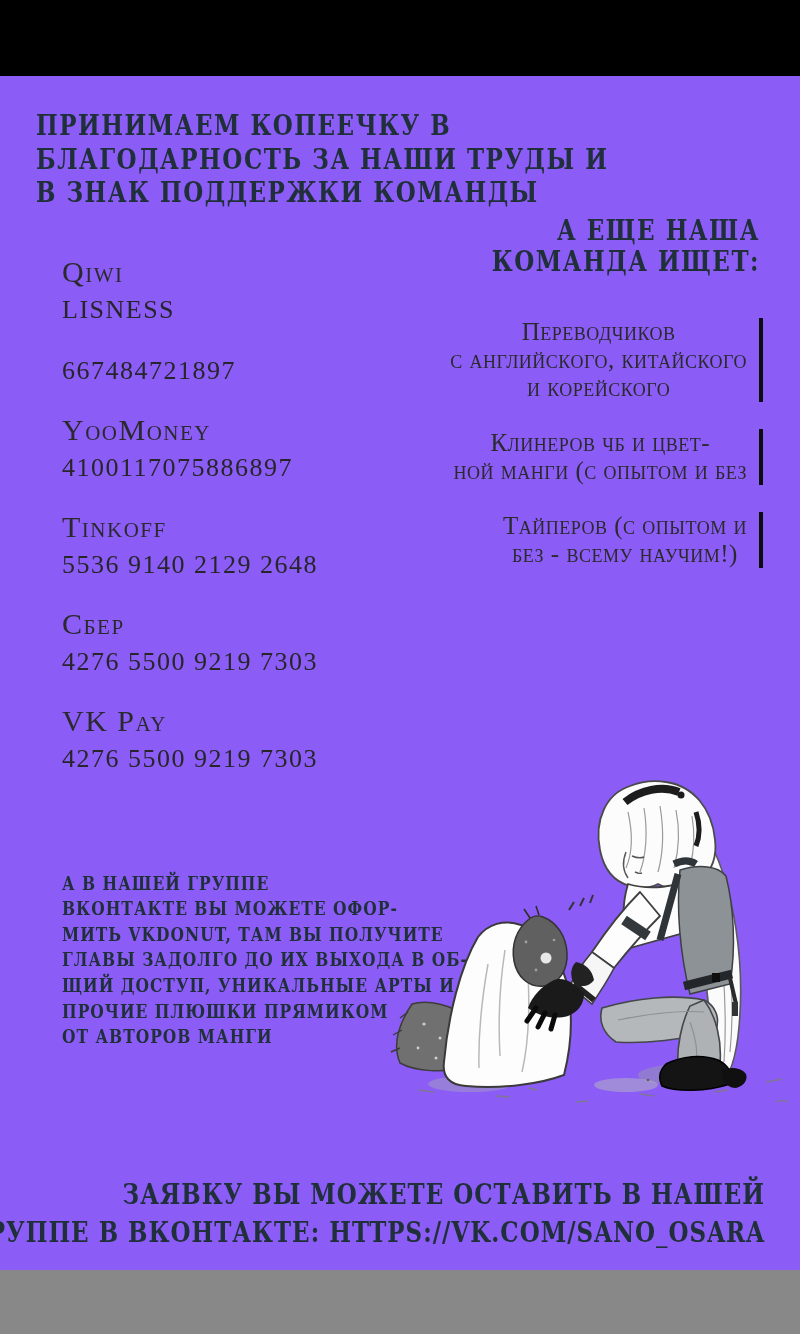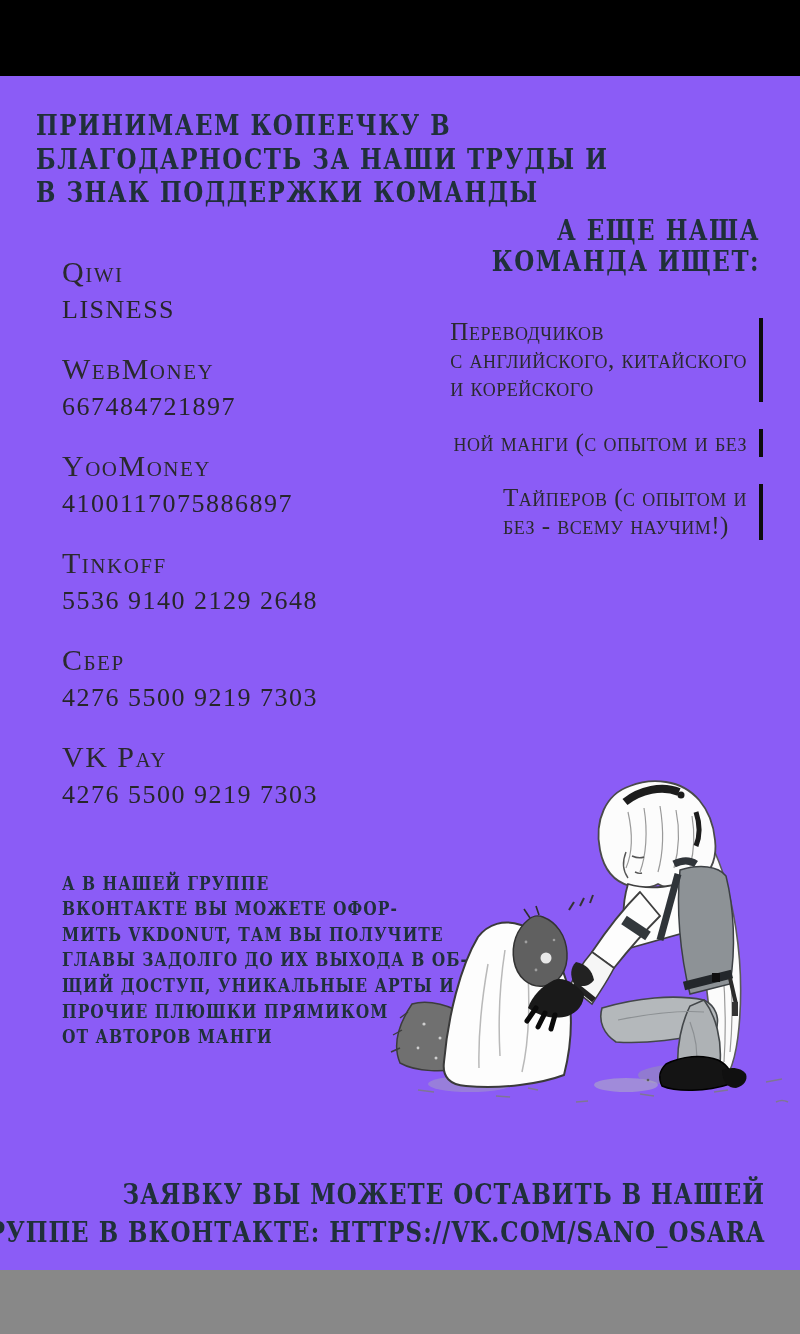--- a/index.html
+++ b/index.html
@@ -46,21 +46,21 @@
     font-size:26px; line-height:40px; letter-spacing:1.5px;
     color:#26262a; white-space:nowrap;
   }
 
   
   #recruit { position:absolute; right:37px; top:318px; }
   .recruit-item { display:flex; align-items:stretch; justify-content:flex-end; margin-bottom:27px; }
   .recruit-text {
     font-variant:small-caps;
     font-size:25px; line-height:28px; letter-spacing:0.5px;
-    color:#2a2a2e; text-align:left; white-space:nowrap;
+    color:#2a2a2e; text-align:center; white-space:nowrap;
   }
   .recruit-bar { width:4px; background:#0d0d0d; margin-left:12px; }
 
   
   #vk-paragraph {
     position:absolute; left:62px; top:870px;
     font-size:15.5px; line-height:21px; letter-spacing:1px;
     white-space:nowrap;
   }
 
@@ -91,21 +91,20 @@
     <div>А ЕЩЕ НАША</div>
     <div>КОМАНДА ИЩЕТ:</div>
   </div>
 
   <div id="payments">
     <div class="pay-entry">
       <div class="pay-method">Qiwi</div>
       <div class="pay-value">LISNESS</div>
     </div>
     <div class="pay-entry">
-      <div class="pay-method">WebMoney</div>
       <div class="pay-value">667484721897</div>
     </div>
     <div class="pay-entry">
       <div class="pay-method">YooMoney</div>
       <div class="pay-value">4100117075886897</div>
     </div>
     <div class="pay-entry">
       <div class="pay-method">Tinkoff</div>
       <div class="pay-value">5536 9140 2129 2648</div>
     </div>
@@ -123,20 +122,21 @@
     <div class="recruit-item">
       <div class="recruit-text">
         <div>Переводчиков</div>
         <div>с английского, китайского</div>
         <div>и корейского</div>
       </div>
       <div class="recruit-bar"></div>
     </div>
     <div class="recruit-item">
       <div class="recruit-text">
+        <div>Клинеров чб и цвет-</div>
         <div>ной манги (с опытом и без</div>
       </div>
       <div class="recruit-bar"></div>
     </div>
     <div class="recruit-item">
       <div class="recruit-text">
         <div>Тайперов (с опытом и</div>
         <div>без - всему научим!)</div>
       </div>
       <div class="recruit-bar"></div>

